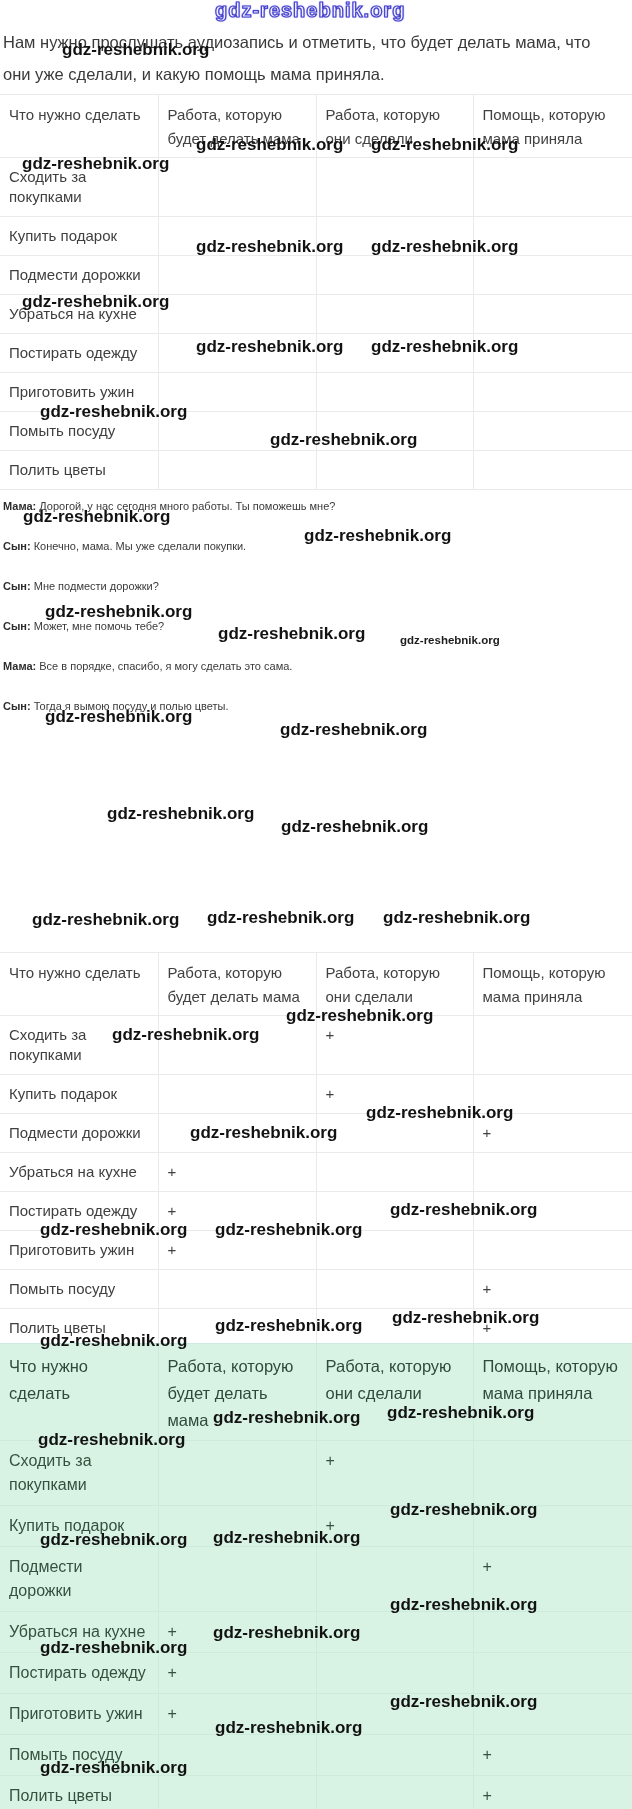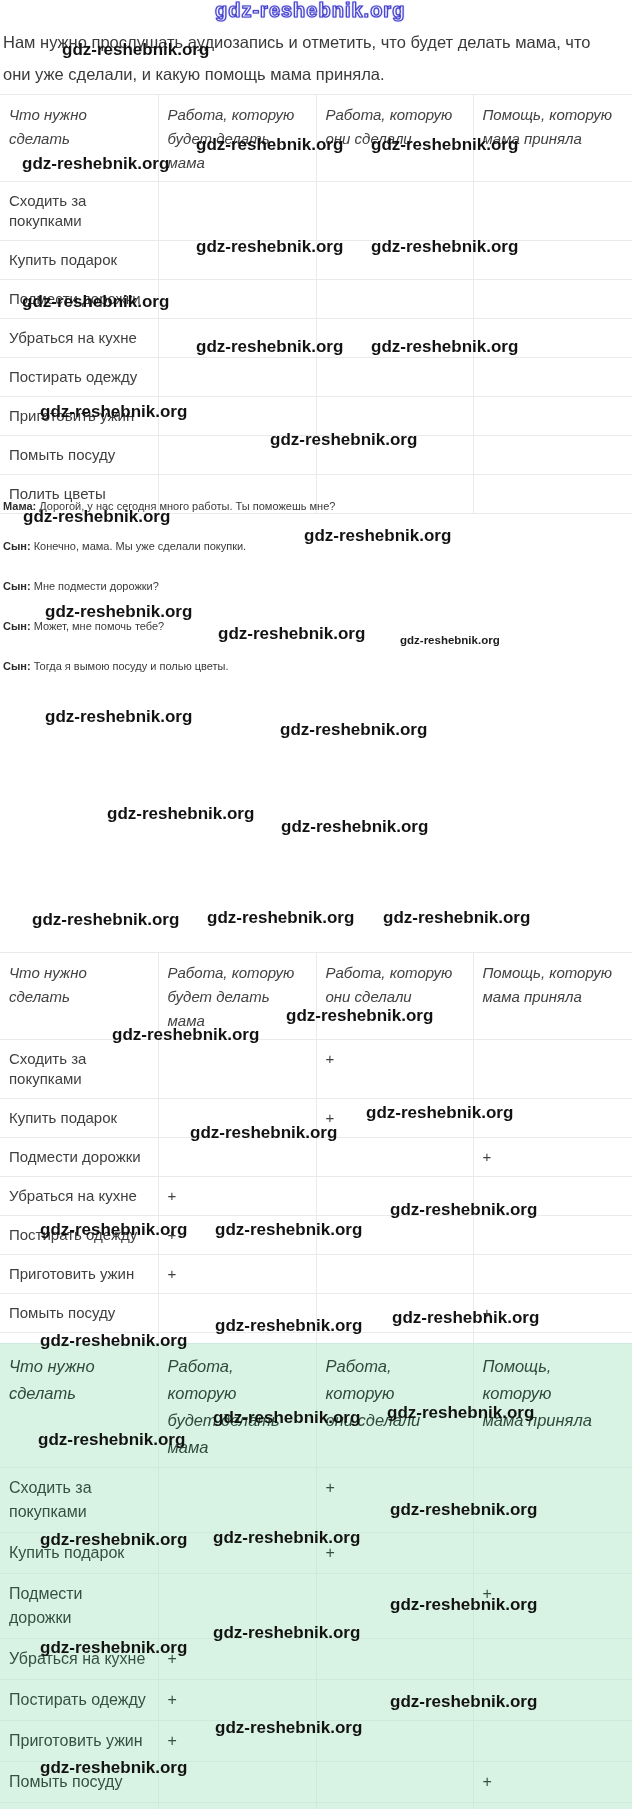--- a/index.html
+++ b/index.html
@@ -19,21 +19,21 @@
 
   
   #dialogue p{margin:0 0 8px;padding-left:3px;font-size:11px;line-height:32px;
     white-space:pre-line;color:#3a3a3a;}
   #dialogue b{color:#2d2d2d;font-weight:700;}
 
   
   table{border-collapse:collapse;width:632px;table-layout:fixed;}
   col.c1{width:158px;}col.c2{width:158px;}col.c3{width:157px;}col.c4{width:159px;}
   th,td{text-align:left;vertical-align:top;white-space:pre-line;}
-  th{font-style:italic;font-weight:normal;font-size:15px;line-height:24px;
+  th{font-weight:normal;font-size:15px;line-height:24px;
     padding:8px 9px 6px;color:#424242;border-top:1px solid #eaeaea;}
   td{font-size:15px;line-height:20px;padding:9px 9px;color:#3f3f3f;
     border-top:1px solid #eaeaea;}
   th + th, td + td{border-left:1px solid #eaeaea;}
   table.white{border-bottom:1px solid #eaeaea;}
 
   
   table.green{background:#d8f3e3;}
   table.green th{font-size:16.5px;line-height:27px;padding:9px 9px 6px;
     color:#2f4a3c;border-top:1px solid #cdebdc;}
@@ -132,20 +132,21 @@
           </tr>
         </tbody>
     </table>
   </section>
 
   <section id="dialogue" class="sec">
       <p><b>Мама:</b> Дорогой, у нас сегодня много работы. Ты поможешь мне?</p>
       <p><b>Сын:</b> Конечно, мама. Мы уже сделали покупки.</p>
       <p><b>Сын:</b> Мне подмести дорожки?</p>
       <p><b>Сын:</b> Может, мне помочь тебе?</p>
+      <p><b>Мама:</b> Все в порядке, спасибо, я могу сделать это сама.</p>
       <p><b>Сын:</b> Тогда я вымою посуду и полью цветы.</p>
     </section>
 
   <section id="table2" class="sec">
     <table class="white">
       <colgroup>
           <col class="c1">
           <col class="c2">
           <col class="c3">
           <col class="c4">

